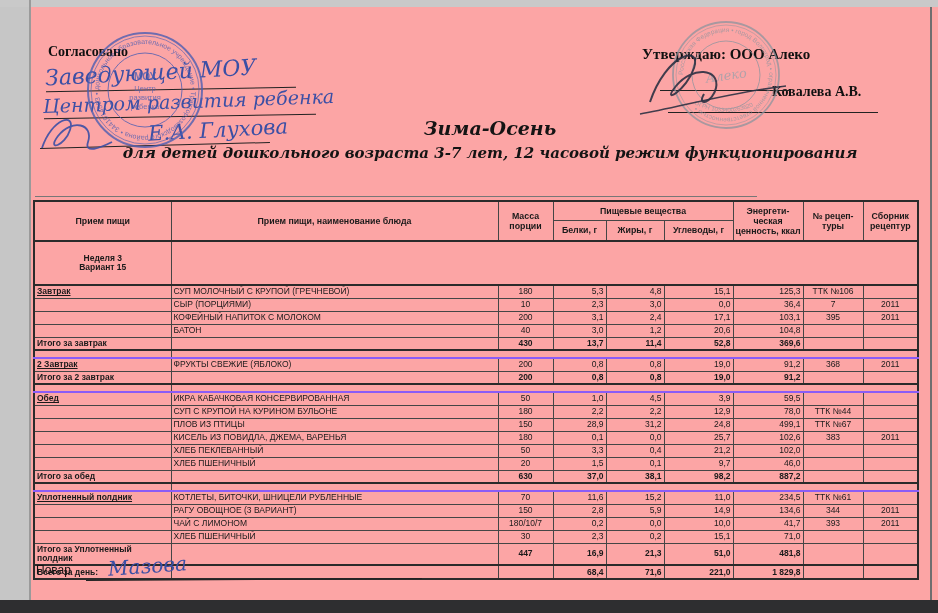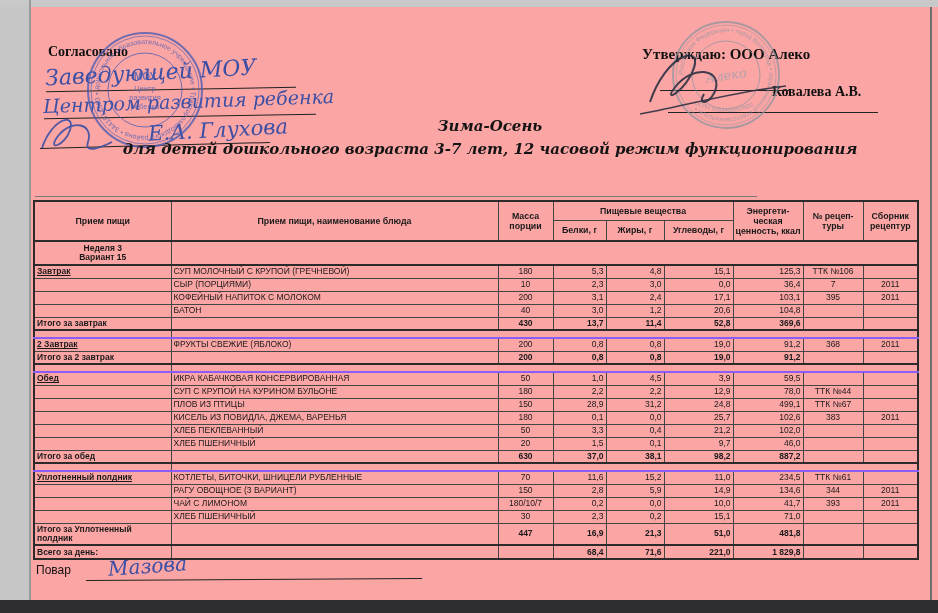--- a/index.html
+++ b/index.html
@@ -14,33 +14,33 @@
   .artifact-line{position:absolute;left:35px;top:196px;width:722px;height:1px;background:#777;}
 
   
   .lbl-bold-serif{position:absolute;font-family:"Liberation Serif",serif;font-weight:bold;color:#111;}
   .hw{position:absolute;font-family:"DejaVu Serif",serif;font-style:italic;color:#3b4fa5;white-space:nowrap;}
   .underline{position:absolute;height:1px;background:#222;}
 
   .title-wrap{position:absolute;left:100px;top:112px;width:780px;text-align:center;
               font-family:"DejaVu Serif",serif;font-style:italic;font-weight:bold;color:#141414;}
   .title-l1{font-size:17px;letter-spacing:.5px;}
-  .title-l2{font-size:15px;margin-top:5px;}
+  .title-l2{font-size:19px;margin-top:5px;}
   .title-l3{font-size:15px;margin-top:5px;}
 
   
   table.menu{position:absolute;left:33px;top:200px;width:884px;border-collapse:collapse;
              table-layout:fixed;border:2px solid #2b2b2b;background:transparent;}
   .menu th{border:1px solid #454545;font-size:8.8px;font-weight:bold;padding:1px 2px;
            text-align:center;vertical-align:middle;line-height:1.15;}
   .menu thead tr.sub th{border-bottom:2px solid #2b2b2b;}
   .menu td{border:1px solid #454545;padding:0 2px;font-size:8.5px;vertical-align:middle;
            white-space:nowrap;overflow:hidden;line-height:1.05;}
   .menu tbody tr{height:13px;}
-  .menu tr.week-row{height:24px;padding-left:32px;}
+  .menu tr.week-row{height:44px;padding-left:32px;}
   .menu tr.week-row td{border-top:2px solid #2b2b2b;border-bottom:2px solid #2b2b2b;}
   .week-cell{font-weight:bold;font-size:11px;text-align:center;line-height:1.2;}
   .menu tr.spacer{height:8px;}
   .menu tr.spacer td{border:none;}
   .menu tr.spacer td.s1{border-right:1px solid #454545;}
   .menu tr.section td{border-top:2px solid #8b5cf6;}
   .menu tr.total td,.menu tr.grand td{font-weight:bold;}
   .menu tr.total td{border-bottom:2px solid #2b2b2b;}
   .menu tr.tall{height:22px;}
   .menu tr.grand{height:14px;padding-left:10px;}

